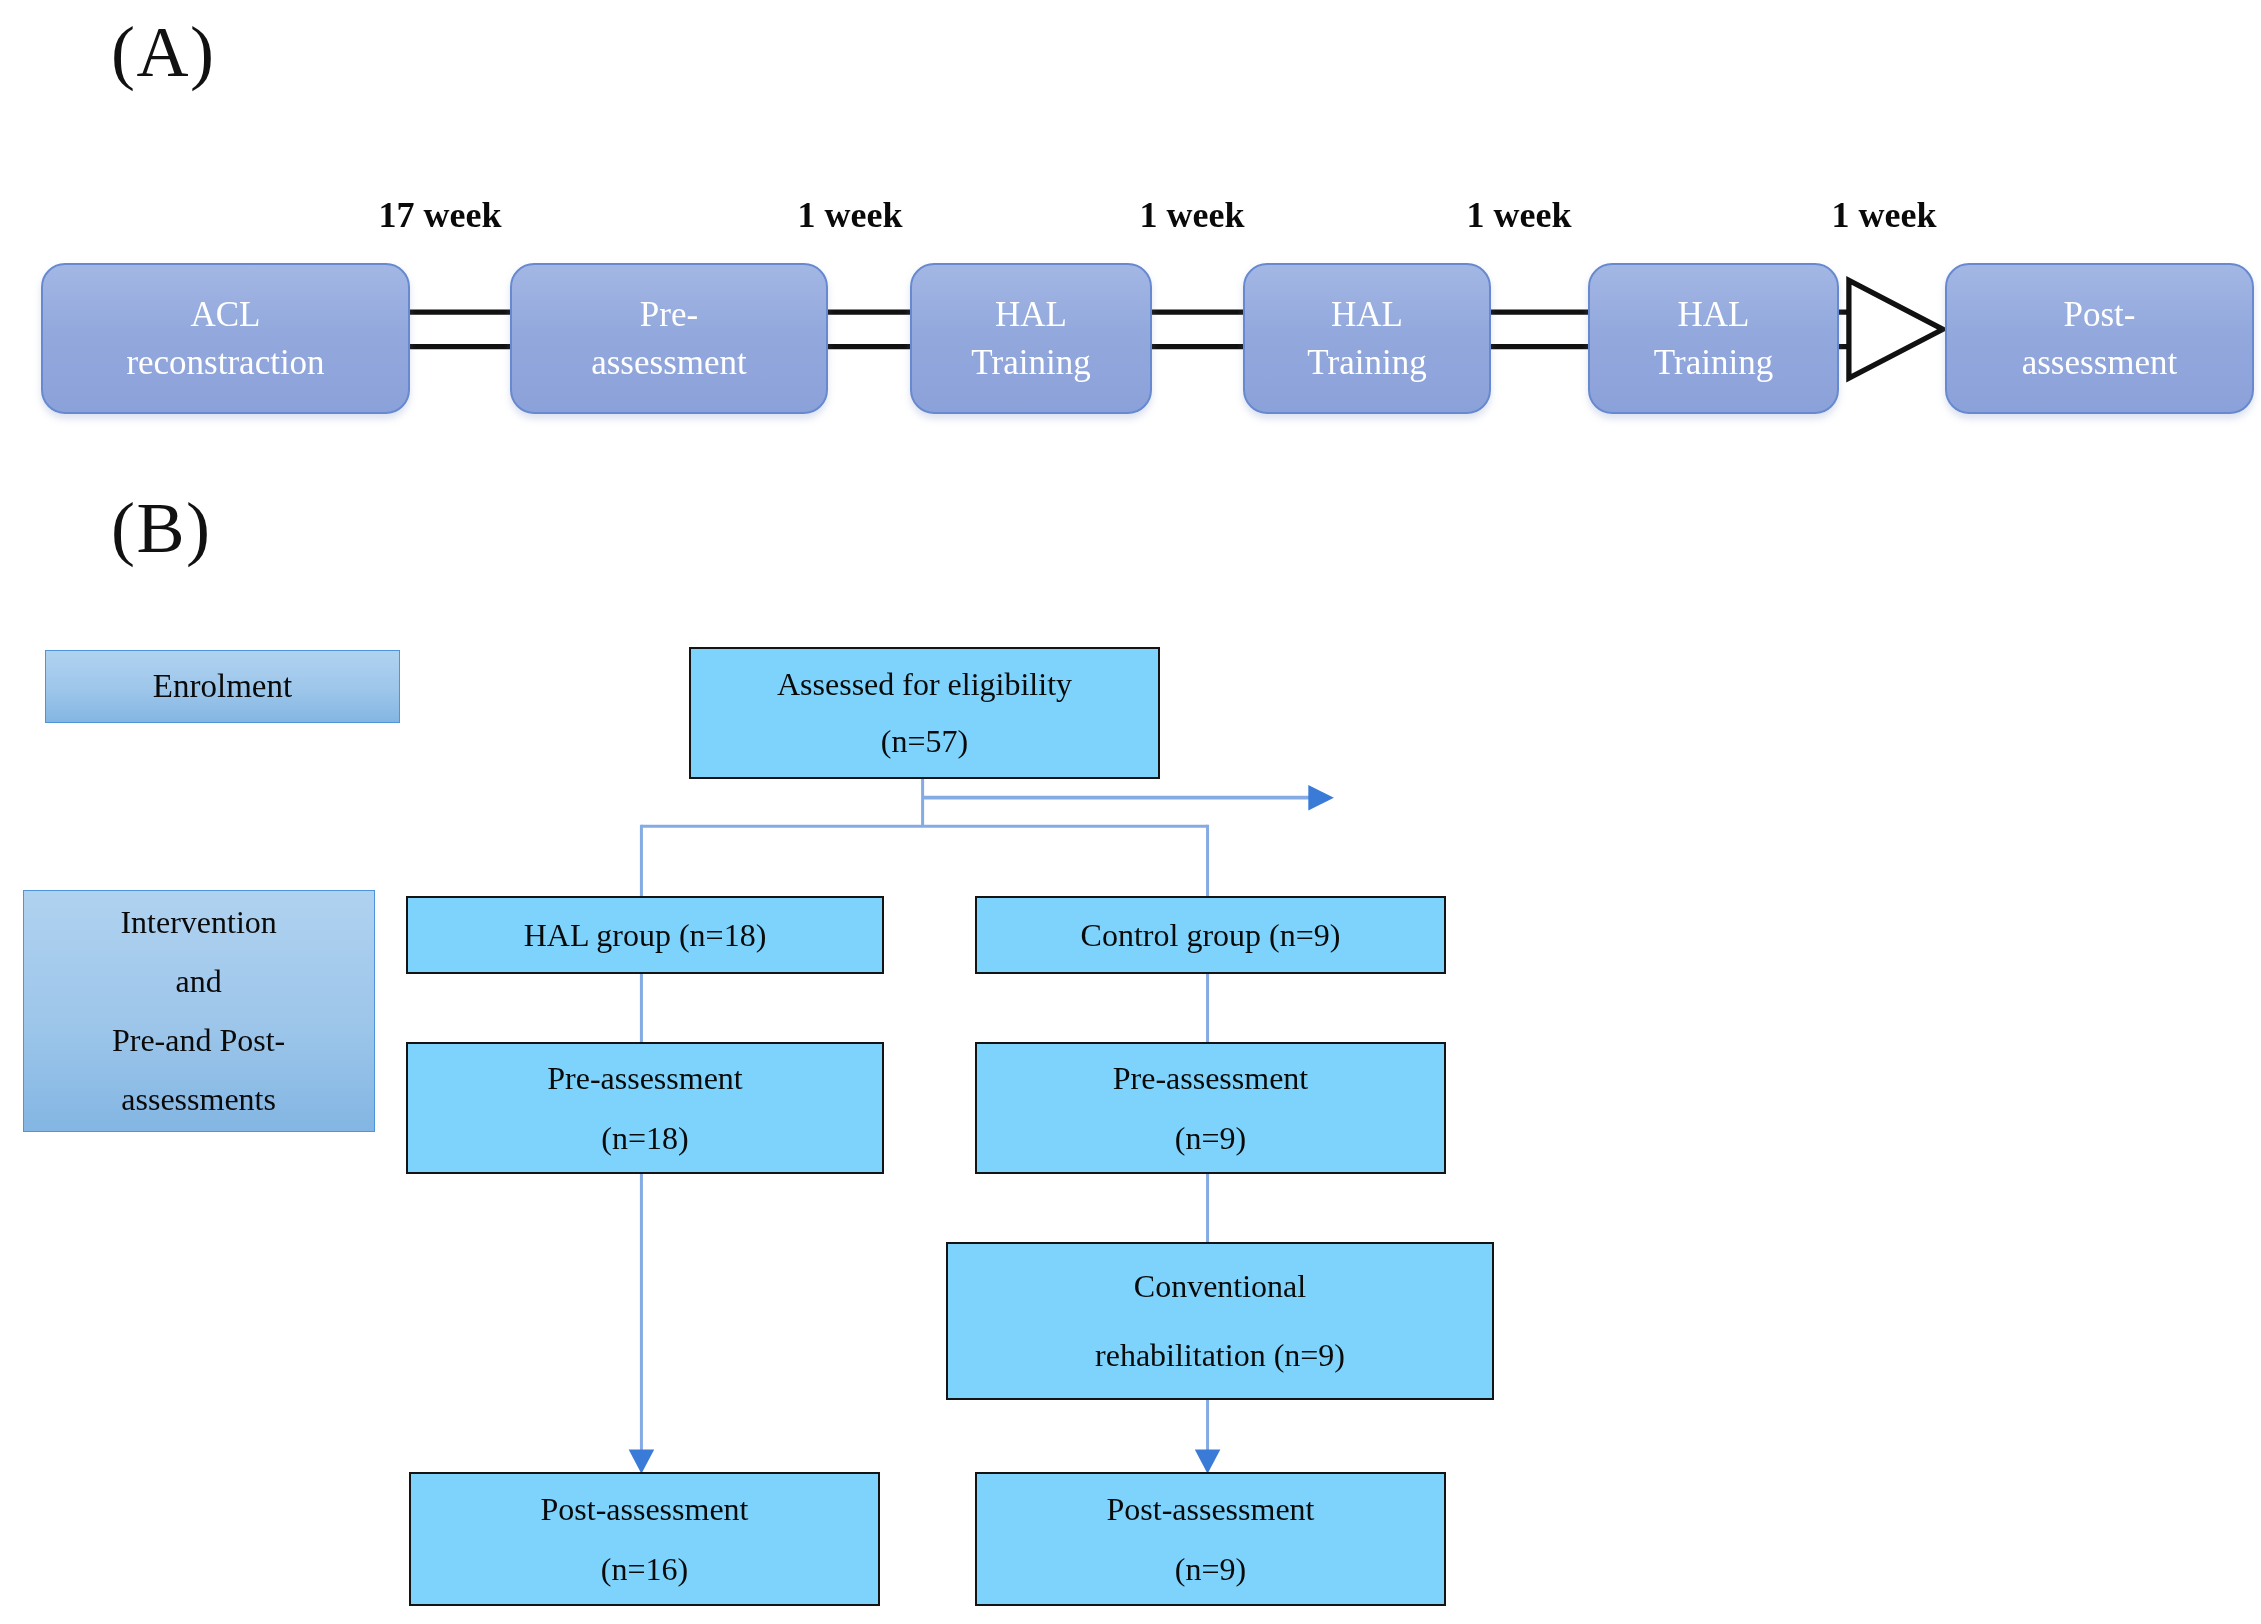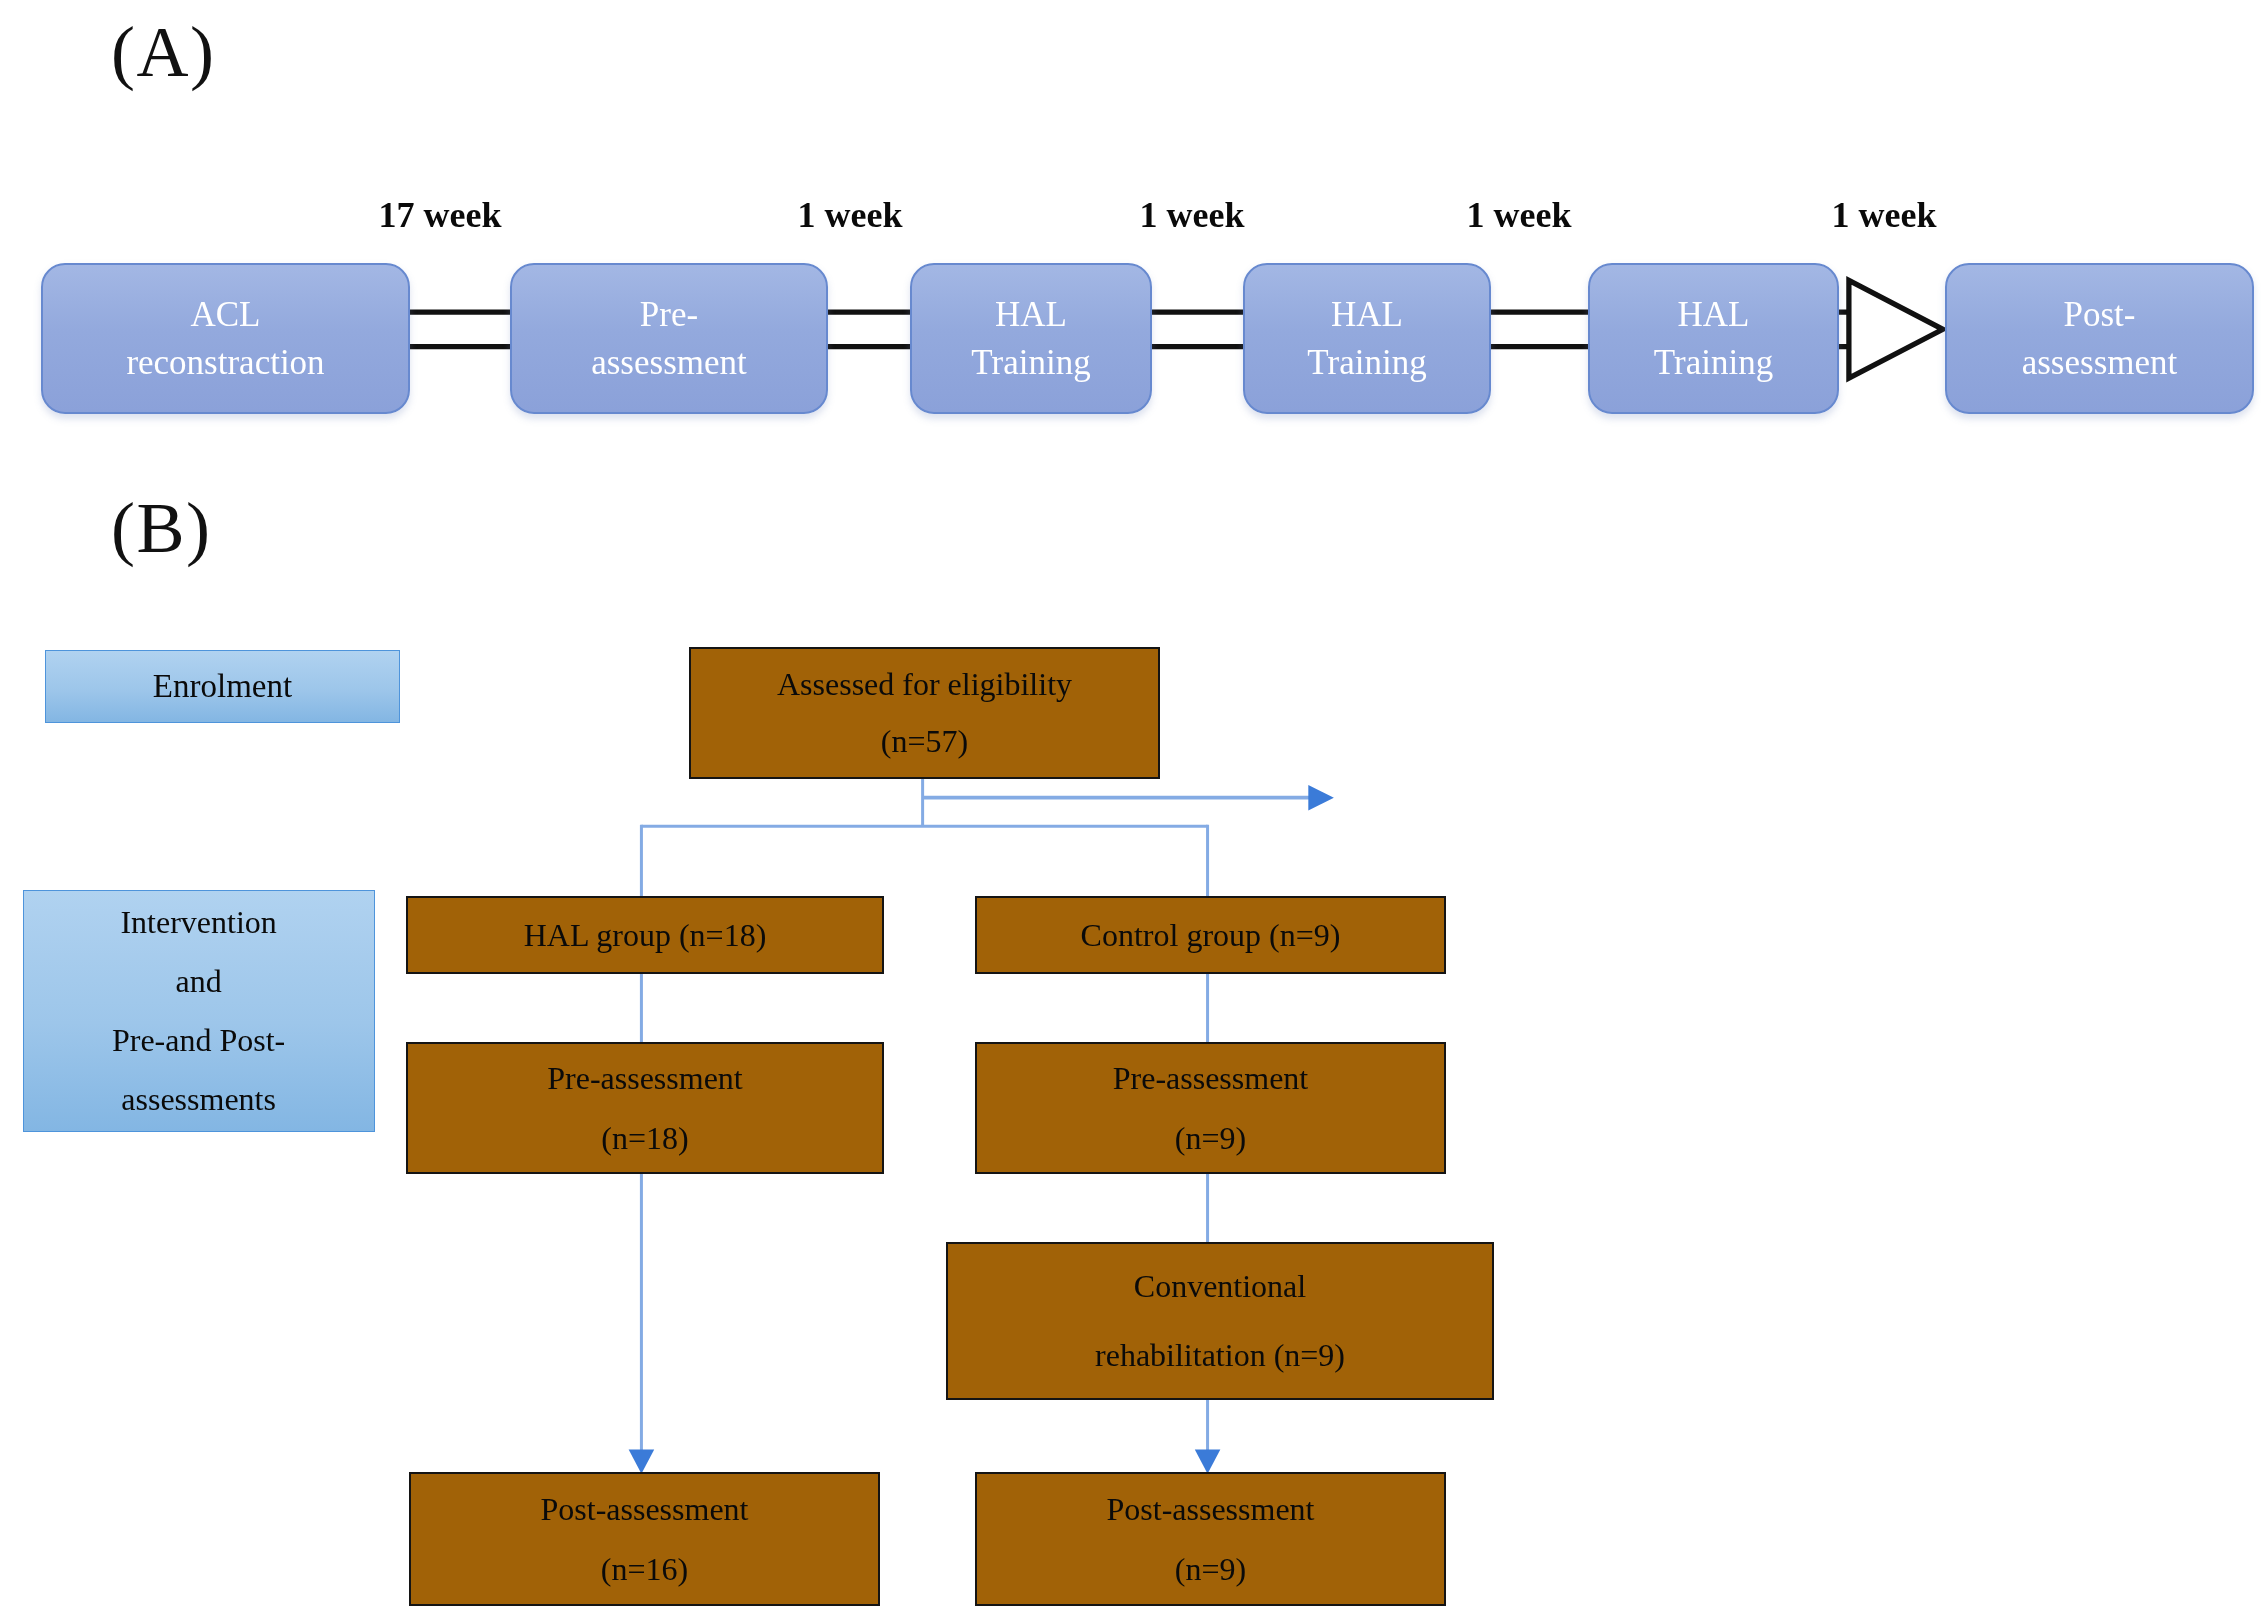--- a/index.html
+++ b/index.html
@@ -16,21 +16,21 @@
         background:linear-gradient(180deg,#A3B7E4 0%,#93A9DD 45%,#849BD8 100%);
         background:linear-gradient(180deg,#A3B7E4 0%,#93A9DD 45%,#8BA1D9 100%);
         border:2.3px solid #6789CF;display:flex;flex-direction:column;align-items:center;
         justify-content:center;color:#ffffff;font-size:35px;line-height:48px;text-align:center;
         box-shadow:0 4.5px 7.5px rgba(120,140,190,0.25);}
 
   .stage-label{position:absolute;z-index:2;text-align:center;
         background:linear-gradient(180deg,#B0D2F0 0%,#9DC6EA 55%,#83B6E3 100%);
         border:1.5px solid #4E94DB;color:#0a0a0a;}
 
-  .fbox{position:absolute;z-index:2;background:#a16207;border:2.3px solid #141414;
+  .fbox{position:absolute;z-index:2;background:#7dd3fc;border:2.3px solid #141414;
         display:flex;flex-direction:column;align-items:center;justify-content:center;
         text-align:center;font-size:32px;}
 
   .fbox .ln{display:block;}
 </style>
 </head>
 <body>
 
 <div id="figure">
 

